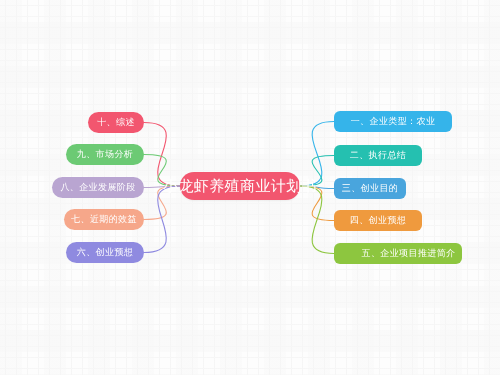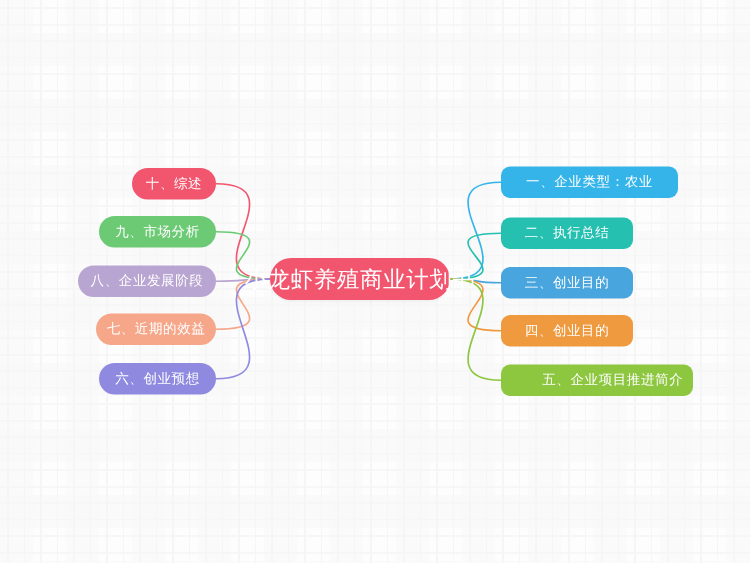--- a/index.html
+++ b/index.html
@@ -101,18 +101,18 @@
 
   <div id="nodes-layer">
       <div class="node node-root" style="left: 180px; top: 172px; width: 120px; background: rgb(242, 86, 111);">小龙虾养殖商业计划书</div>
       <div class="node node-left" style="left: 88px; top: 112px; width: 56px; background: rgb(242, 86, 111);">十、综述</div>
       <div class="node node-left" style="left: 66px; top: 144px; width: 78px; background: rgb(108, 202, 116);">九、市场分析</div>
       <div class="node node-left" style="left: 52px; top: 177px; width: 92px; background: rgb(185, 165, 209);">八、企业发展阶段</div>
       <div class="node node-left" style="left: 64px; top: 209px; width: 80px; background: rgb(246, 167, 138);">七、近期的效益</div>
       <div class="node node-left" style="left: 66px; top: 242px; width: 78px; background: rgb(143, 138, 224);">六、创业预想</div>
       <div class="node node-right" style="left: 334px; top: 111px; width: 118px; background: rgb(53, 180, 234);">一、企业类型：农业</div>
       <div class="node node-right" style="left: 334px; top: 145px; width: 88px; background: rgb(37, 192, 176);">二、执行总结</div>
-      <div class="node node-right" style="left: 334px; top: 178px; width: 88px; background: rgb(73, 165, 221);">三、创业目的</div>
-      <div class="node node-right" style="left: 334px; top: 210px; width: 88px; background: rgb(239, 154, 62);">四、创业目的</div>
+      <div class="node node-right" style="left: 334px; top: 178px; width: 72px; background: rgb(73, 165, 221);">三、创业目的</div>
+      <div class="node node-right" style="left: 334px; top: 210px; width: 88px; background: rgb(239, 154, 62);">四、创业预想</div>
       <div class="node node-right" style="left: 334px; top: 243px; width: 128px; background: rgb(141, 198, 63); padding-left: 32px;">五、企业项目推进简介</div>
     </div>
 
 </div>
 
 </body></html>

